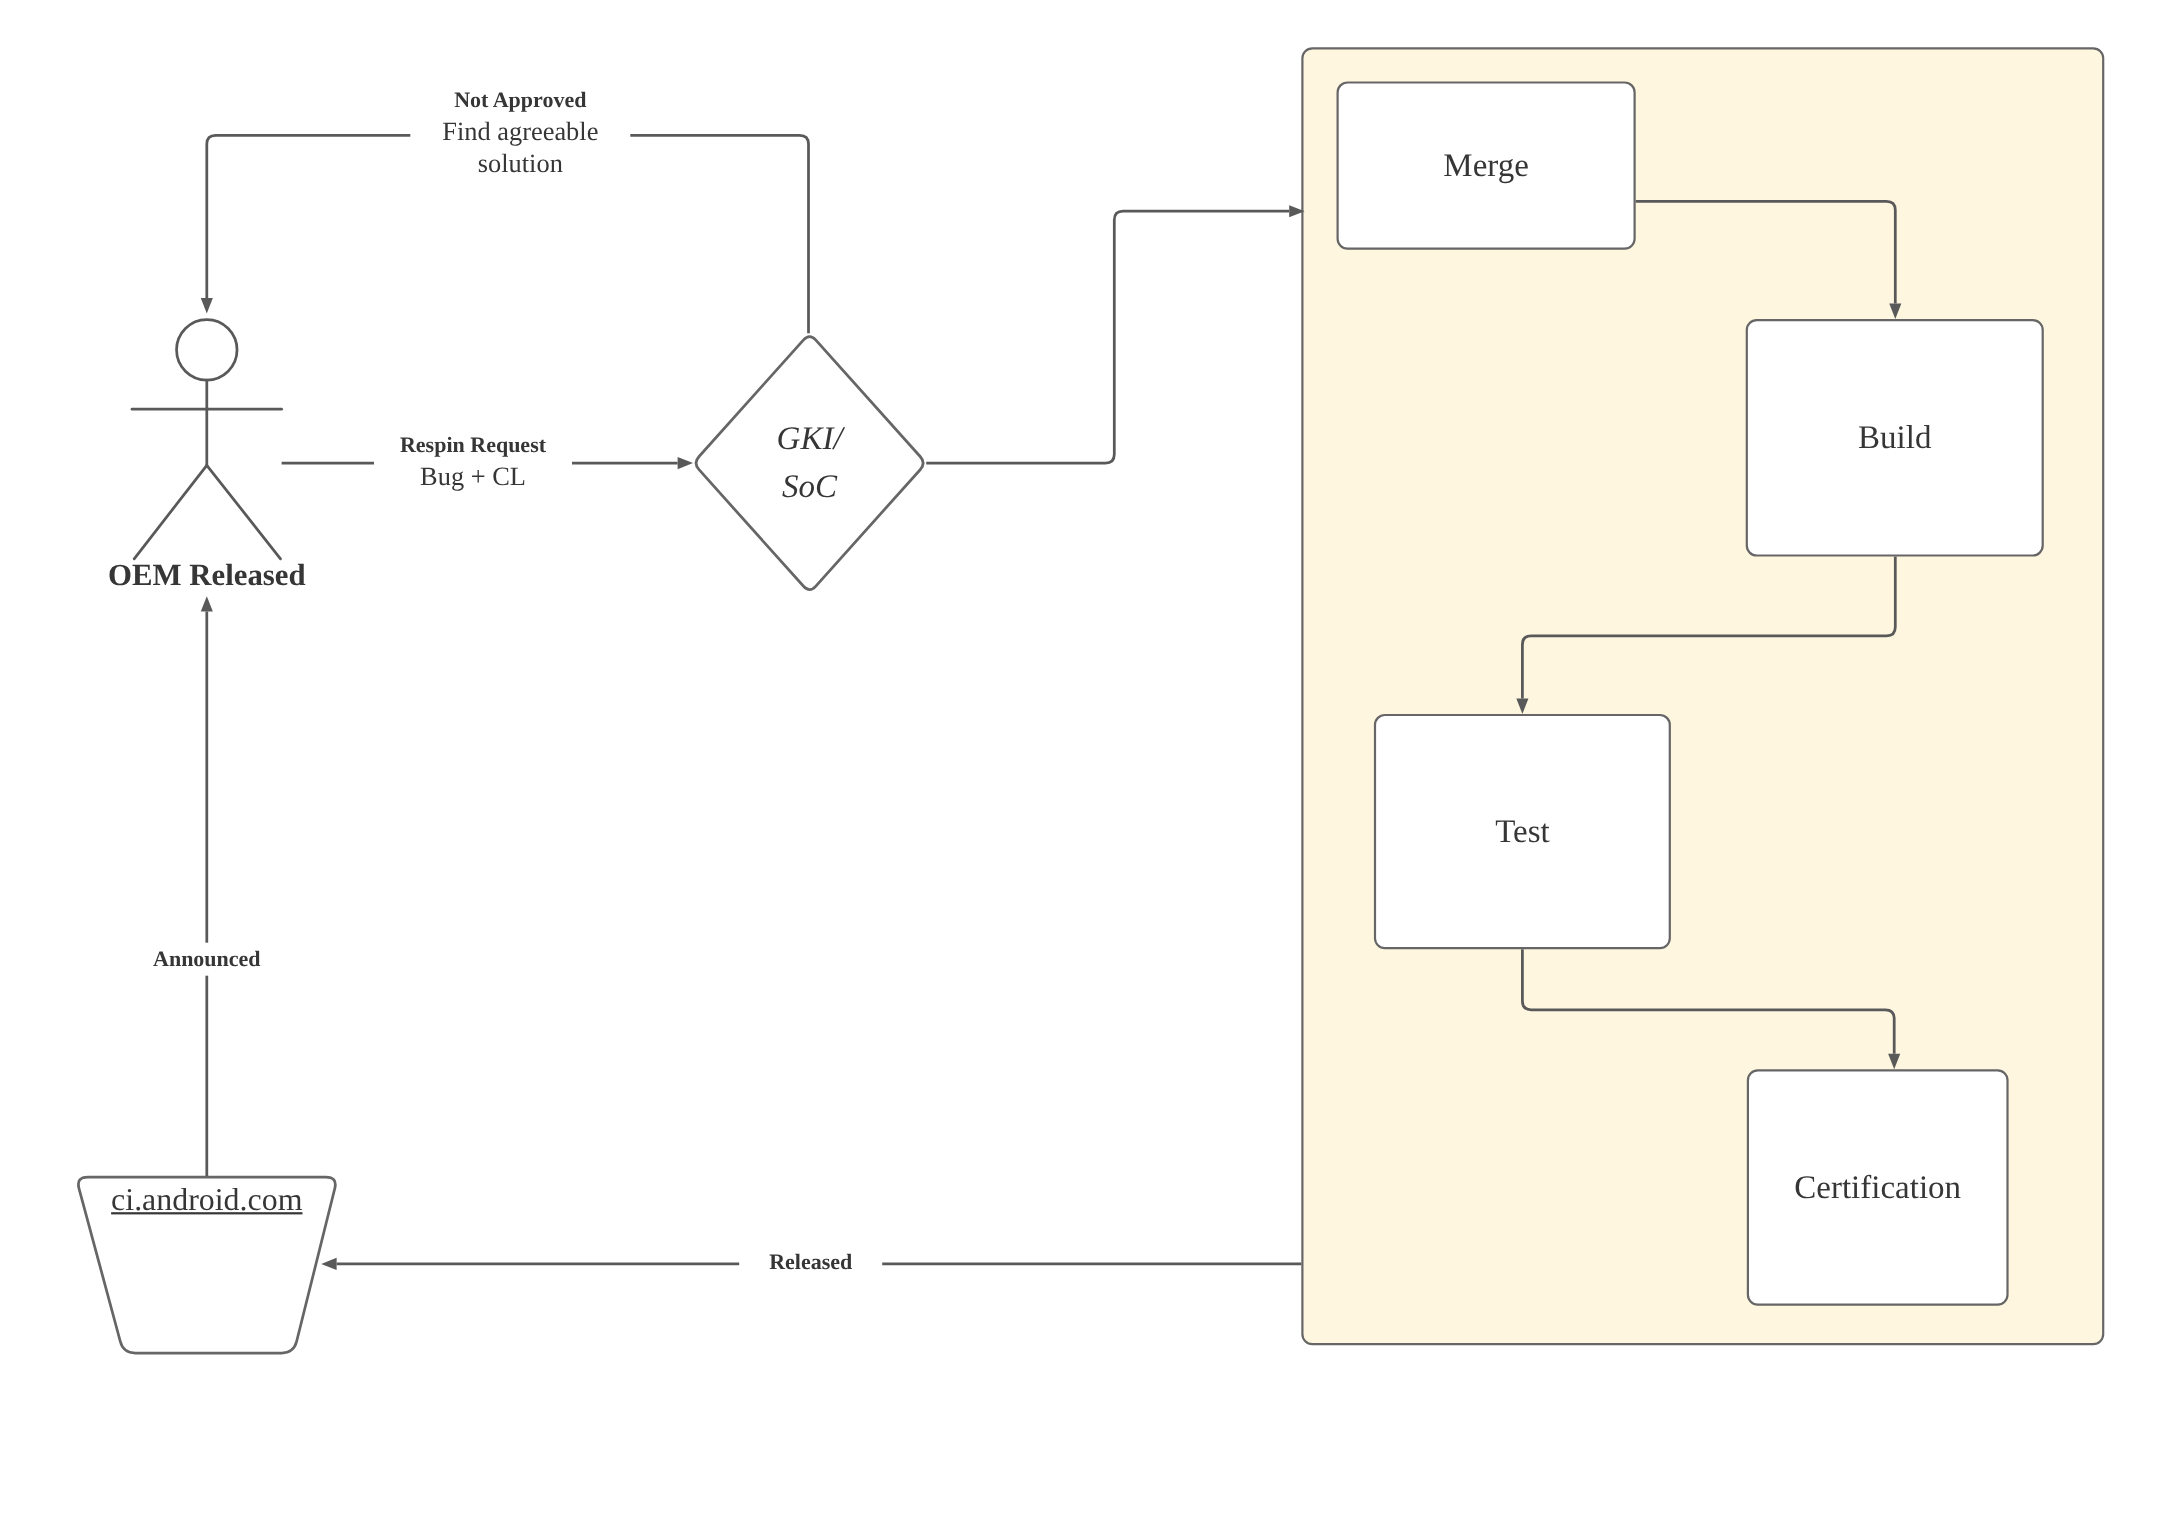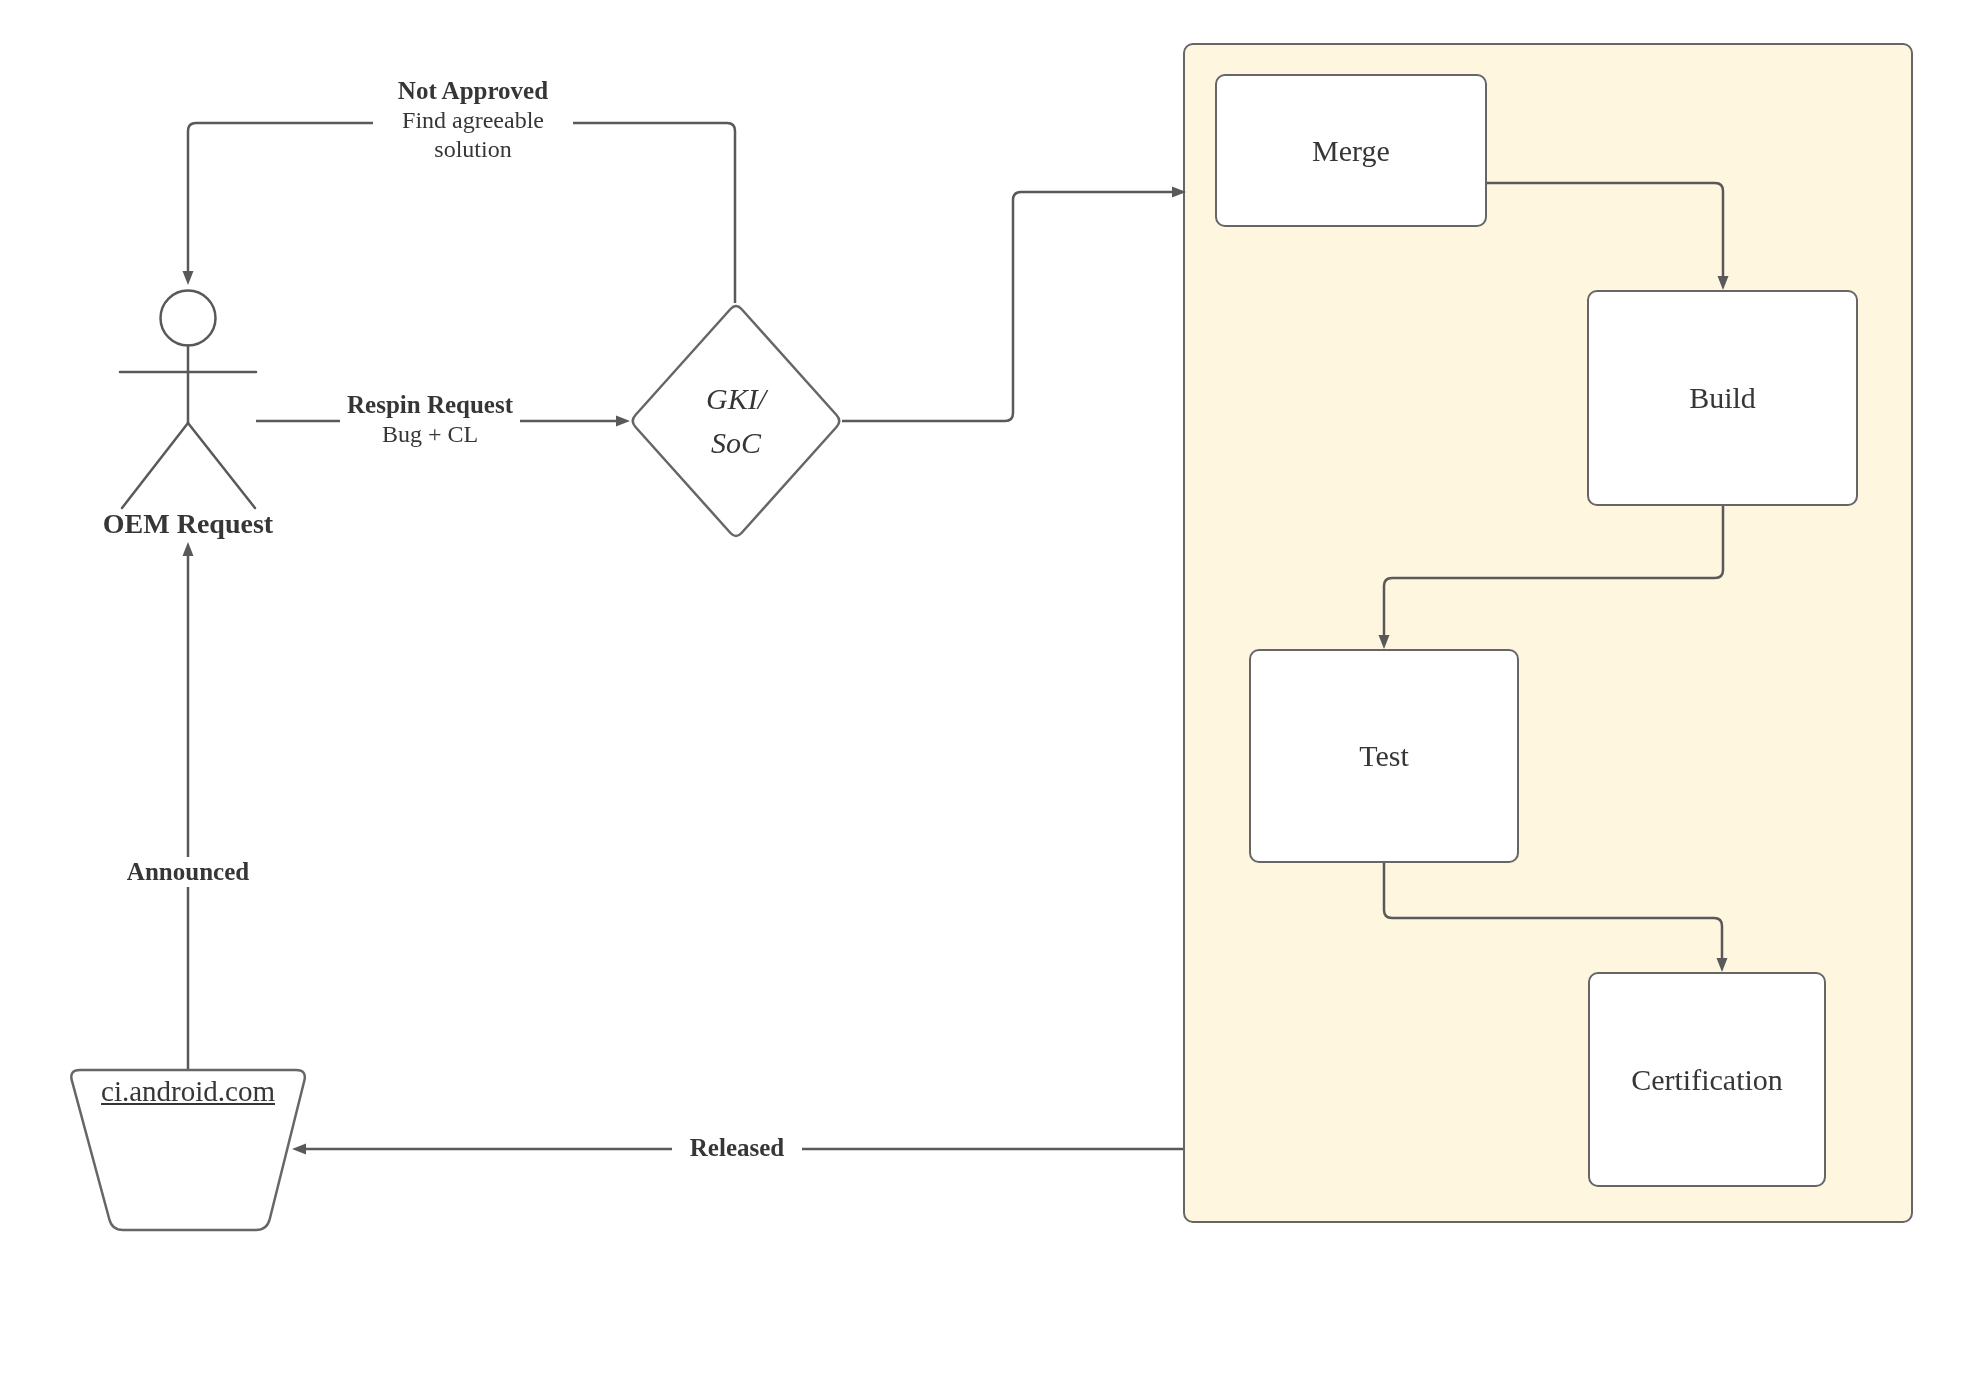--- a/index.html
+++ b/index.html
@@ -38,21 +38,21 @@
   .diamond-label{
     left:630px;top:303px;width:212px;height:236px;
     display:flex;flex-direction:column;align-items:center;justify-content:center;
     font-size:30px;line-height:44px;font-style:italic;
   }
   .trapezoid-label{left:69px;top:1074px;width:238px;font-size:29px;line-height:34px;text-decoration:underline;}
   .actor-label{left:68px;top:509px;width:240px;font-size:28px;line-height:30px;font-weight:bold;}
   .edge-label{
     position:absolute;text-align:center;background:var(--background);
   }
-  .el-title{font-size:25px;line-height:30px;font-weight:bold;font-family:Liberation Serif, serif;}
+  .el-title{font-size:20px;line-height:30px;font-weight:bold;font-family:Liberation Serif, serif;}
   .el-sub{font-size:24px;line-height:29px;}
 </style>
 </head>
 <body>
 
 <div id="canvas">
 
   <div class="container-box"></div>
 
   <svg width="1966" height="1383" viewBox="0 0 1966 1383">
@@ -126,21 +126,21 @@
   <div class="overlay-label diamond-label">
     <span>GKI/</span>
     <span>SoC</span>
   </div>
 
   <div class="overlay-label trapezoid-label">
     <span>ci.android.com</span>
   </div>
 
   <div class="overlay-label actor-label">
-    <span>OEM Request</span>
+    <span>OEM Released</span>
   </div>
 
   <div class="edge-label" style="left:373px;top:76px;width:200px">
     <div class="el-title">Not Approved</div>
     <div class="el-sub">
       <span>Find agreeable</span><br>
       <span>solution</span>
     </div>
   </div>
 

